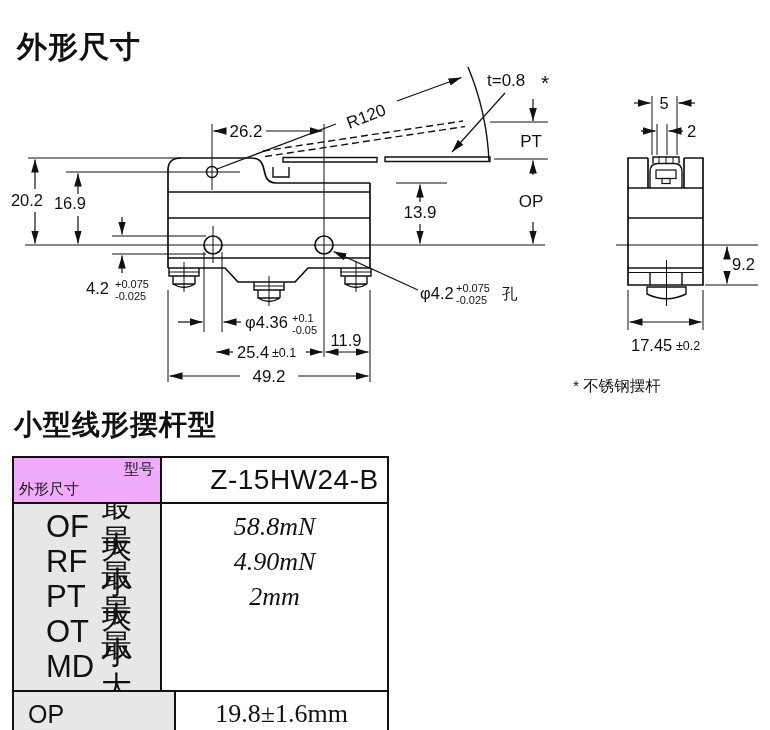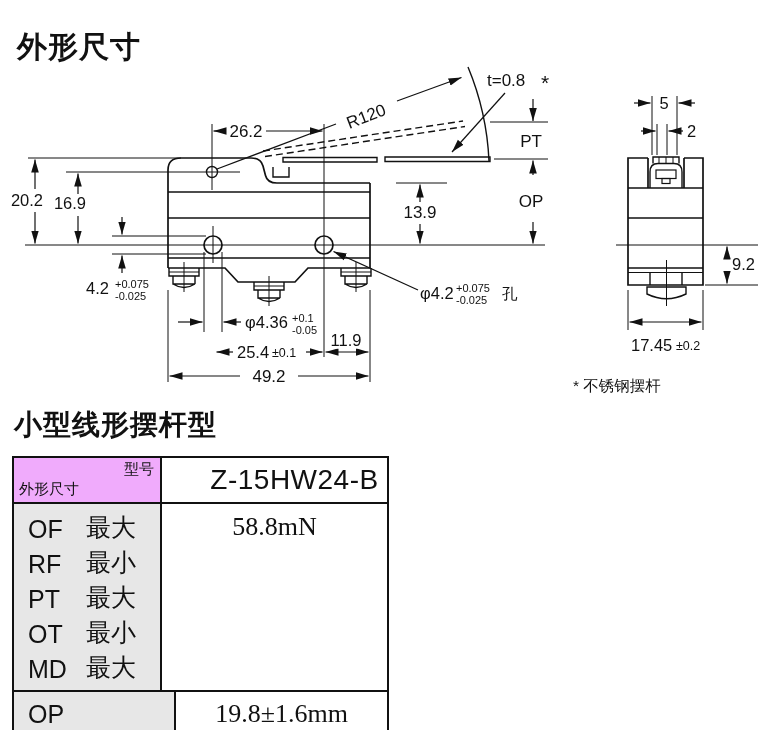--- a/index.html
+++ b/index.html
@@ -38,25 +38,25 @@
   }
   .hl-top{position:absolute;right:6px;top:2px;font-size:15px;}
   .hl-bot{position:absolute;left:5px;bottom:3px;font-size:15px;}
   .hcell-right{
     flex:1;display:flex;align-items:center;justify-content:center;
     font-size:28px;letter-spacing:0.5px;padding-left:40px;
   }
   .tbody{display:flex;border-bottom:2.5px solid #111;}
   .col-left{width:146px;background:#e7e7e7;border-right:2.5px solid #111;padding:5px 0 6px 0;}
   .col-right{flex:1;padding:5px 0 6px 0;}
-  .lbl{height:35px;display:flex;align-items:flex-end;padding-left:14px;font-size:25px;}
+  .lbl{height:35px;display:flex;align-items:center;padding-left:32px;font-size:31px;}
   .lbl .code{display:inline-block;width:58px;}
   .val{
     height:35px;display:flex;align-items:center;justify-content:center;
-    font-family:"Liberation Serif",serif;font-size:26px;
+    font-family:"Liberation Serif",serif;font-size:26px;font-style:italic;
   }
   .trow-op{display:flex;height:44px;}
   .op-left{
     width:146px;background:#e7e7e7;border-right:2.5px solid #111;
     display:flex;align-items:center;padding-left:14px;font-size:25px;
   }
   .op-right{
     flex:1;display:flex;align-items:center;justify-content:center;
     font-family:"Liberation Serif",serif;font-size:26px;
   }
@@ -280,19 +280,21 @@
           <span class="code">OT</span>
           <span>最小</span>
         </div>
       <div class="lbl">
           <span class="code">MD</span>
           <span>最大</span>
         </div>
     </div>
     <div class="col-right">
       <div class="val">58.8mN</div>
+      <div class="val">4.90mN</div>
+      <div class="val">2mm</div>
     </div>
   </div>
   <div class="trow-op">
     <div class="op-left">OP</div>
     <div class="op-right">19.8±1.6mm</div>
   </div>
 </div>
 
 </body></html>

